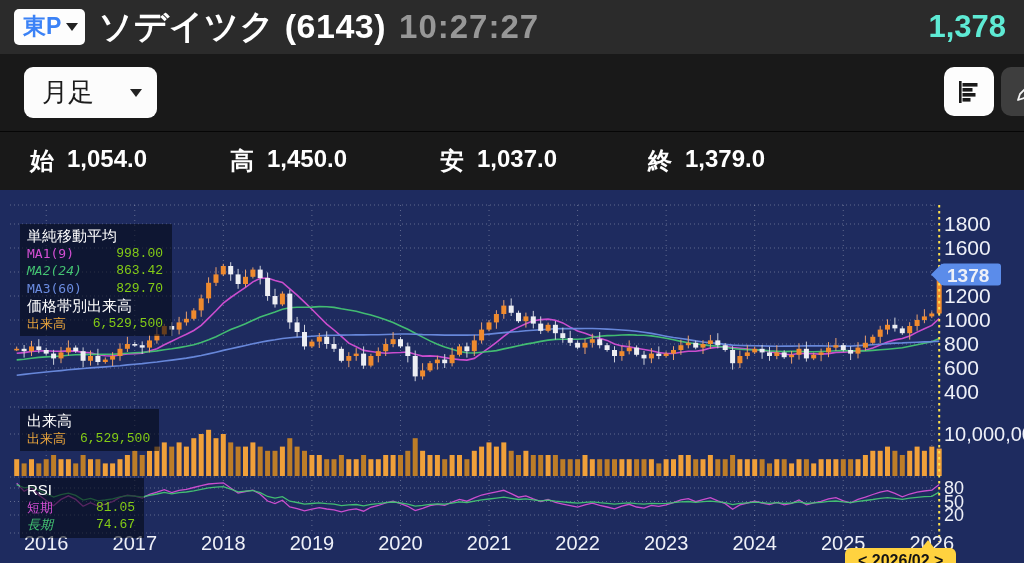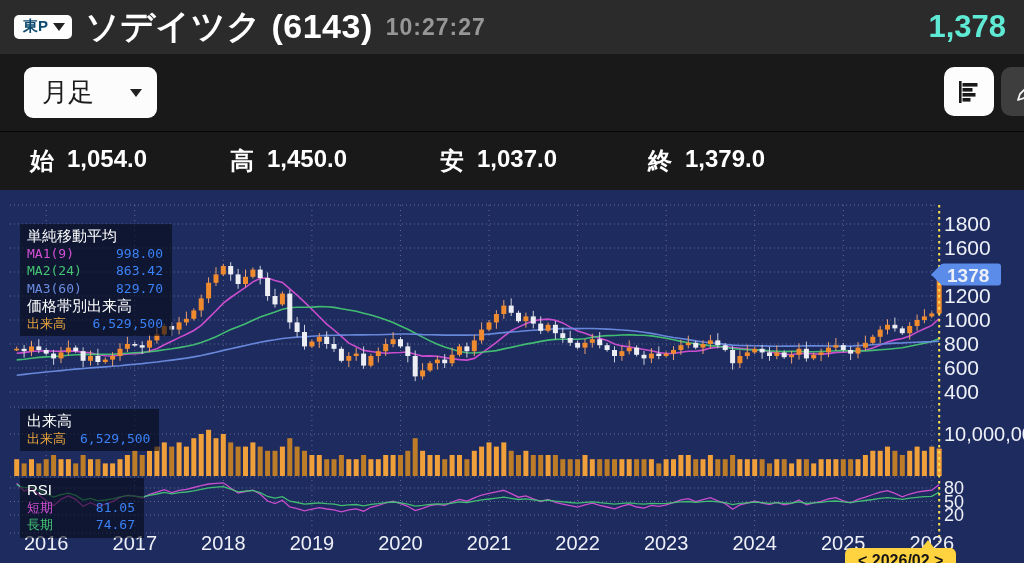--- a/index.html
+++ b/index.html
@@ -4,26 +4,26 @@
 <style>
   * { box-sizing: border-box; }
   html,body { margin:0; padding:0; }
   body {
     width:1024px; height:563px; overflow:hidden; position:relative;
     background:#000; font-family:"Liberation Sans", sans-serif;
   }
   
   .topbar { position:absolute; top:0; left:0; width:1024px; height:54px;
     background:#2b2b2b; display:flex; align-items:center; padding:0 18px 0 14px; gap:13px; }
-  .market-badge { background:#fdfdfd; color:#0c4a6e; border-radius:5px; padding:2px 7px 3px 9px;
-    font-weight:bold; font-size:15px; display:flex; align-items:center; gap:5px; cursor:pointer; }
+  .market-badge { background:#fdfdfd; color:#3b82f6; border-radius:5px; padding:2px 7px 3px 9px;
+    font-weight:bold; font-size:23px; display:flex; align-items:center; gap:5px; cursor:pointer; }
   .tri { width:0; height:0; border-left:6px solid transparent; border-right:6px solid transparent;
     border-top:8px solid #222; display:inline-block; }
   .title { color:#fff; font-weight:bold; font-size:34px; letter-spacing:.5px; }
-  .time  { color:#979797; font-size:23px; font-weight:bold; letter-spacing:1px; }
+  .time  { color:#979797; font-size:33px; font-weight:bold; letter-spacing:1px; }
   .price { margin-left:auto; color:#5eead4; font-size:31px; font-weight:bold; }
   
   .toolbar { position:absolute; top:54px; left:0; width:1024px; height:77px; background:#191919; }
   .tf-btn { position:absolute; left:24px; top:13px; width:133px; height:51px;
     background:#fcfcfc; border:none; border-radius:9px; font-family:inherit;
     font-size:26px; font-weight:normal; color:#1b1b1b; display:flex; align-items:center;
     justify-content:space-between; padding:0 15px 0 18px; cursor:pointer; }
   .icon-btn { position:absolute; top:13px; width:50px; height:49px; border-radius:10px;
     border:none; display:flex; align-items:center; justify-content:center; cursor:pointer; }
   .icon-btn.light { left:944px; background:#fdfdfd; }
@@ -34,26 +34,26 @@
     color:#fff; font-weight:bold; font-size:24px; }
   .ohlc-item { display:flex; gap:13px; }
   .ohlc-item.w1{ width:200px; } .ohlc-item.w2{ width:210px; } .ohlc-item.w3{ width:208px; }
   
   .chart-wrap { position:absolute; top:190px; left:0; width:1024px; height:373px;
     background:#1e2b5f; overflow:hidden; }
   .chart-wrap svg { position:absolute; top:0; left:0; }
   .legend { position:absolute; background:rgba(4,7,18,.58); color:#fff;
     font-size:15px; line-height:17.5px; padding:3px 9px 4px 7px; white-space:nowrap; }
   .lg-row { display:flex; font-family:"DejaVu Sans Mono", monospace; font-size:13px; }
-  .lg-row .val { margin-left:auto; color:#3b82f6; padding-left:14px; }
+  .lg-row .val { margin-left:auto; color:#84cc16; padding-left:14px;font-family:Liberation Mono, monospace; }
   .main-legend { left:20px; top:34px; width:152px; }
   .vol-legend  { left:20px; top:219px; }
   .rsi-legend  { left:20px; top:288px; }
   .rsi-legend .lg-row { width:108px; }
-  .c-ma1 { color:#d44fd4; } .c-ma2 { color:#44c473; } .c-ma3 { color:#6b8ce0; }
+  .c-ma1 { color:#d44fd4; } .c-ma2 { color:#44c473;font-style:italic; } .c-ma3 { color:#6b8ce0; }
   .c-vol { color:#e8a43c; }
   .nav-badge { position:absolute; left:845px; top:358px; background:#ffd23f; color:#151515;
     font-weight:bold; font-size:16px; padding:4px 13px 8px; border-radius:6px; cursor:pointer; }
   .nav-tail { position:absolute; left:921px; top:350px; width:0; height:0;
     border-left:7px solid transparent; border-right:7px solid transparent;
     border-bottom:9px solid #ffd23f; }
 </style>
 </head>
 <body>
 

